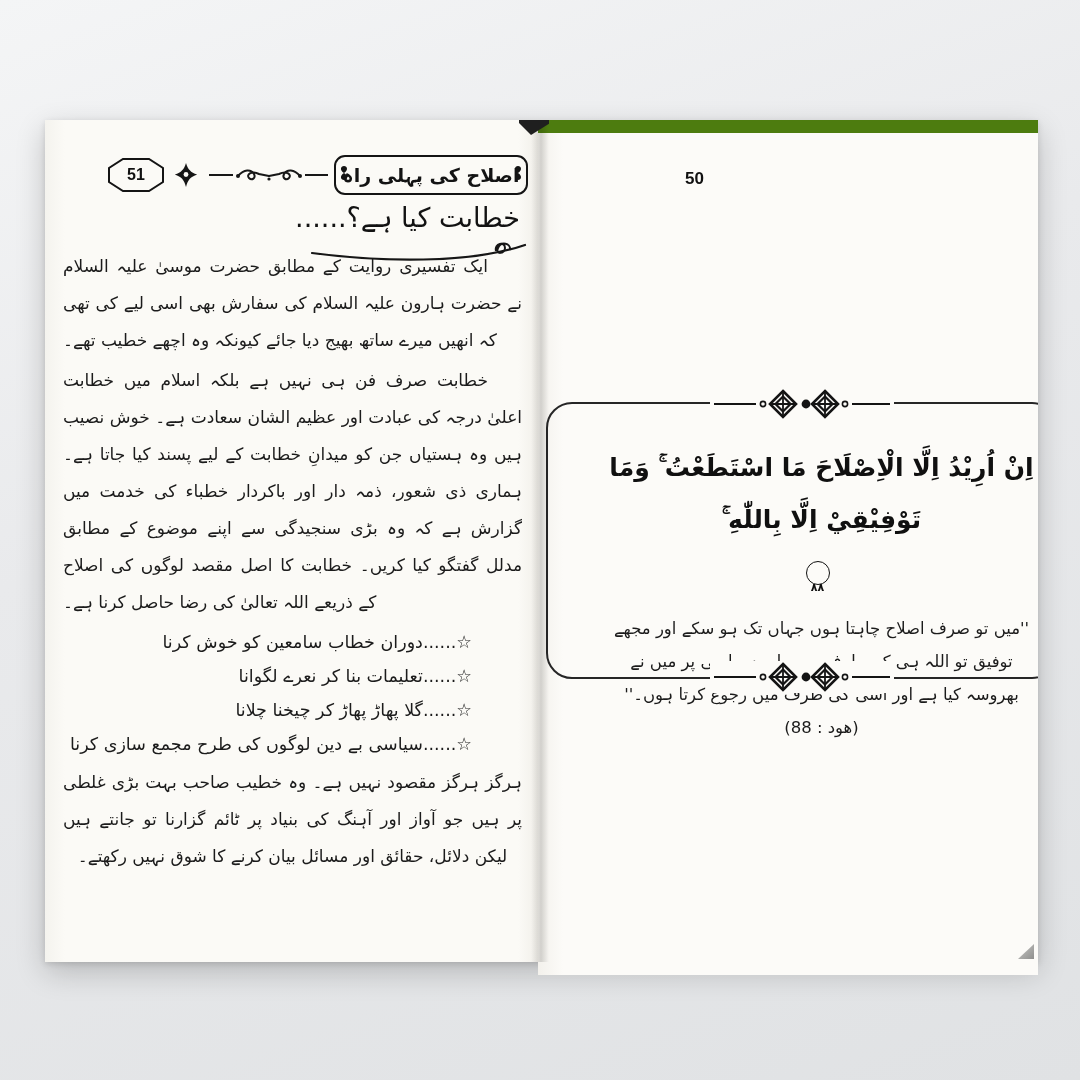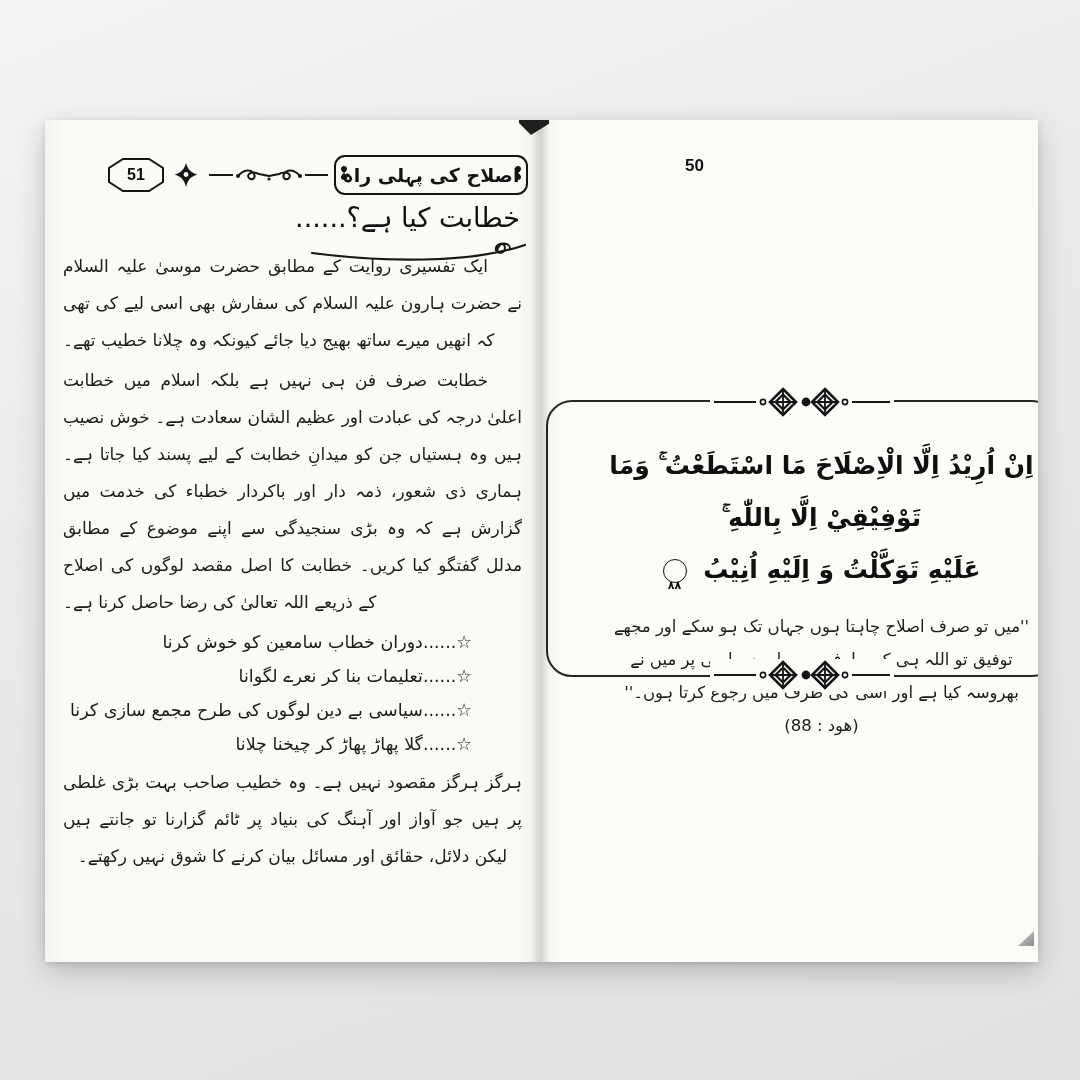--- a/index.html
+++ b/index.html
@@ -11,21 +11,21 @@
   .stage{ position:relative; width:1080px; height:1080px; }
 
   .book{
     position:absolute; left:45px; top:120px; width:993px; height:842px;
     display:flex;
     box-shadow:0 10px 28px rgba(0,0,0,.20), 0 2px 6px rgba(0,0,0,.12);
     background:#4d7c0f;
   }
   .page{ position:relative; height:842px; overflow:hidden; }
   .page-left{ width:493px; background:linear-gradient(90deg,#f4f3ee 0%,#fbfaf6 4%,#fbfaf6 96%,#f1efe9 100%); }
-  .page-right{ width:500px; background:linear-gradient(90deg,#f3f1ec 0%,#fcfbf8 5%,#fcfbf8 100%); }
+  .page-right{ width:500px; background:linear-gradient(90deg,#f3f1ec 0%,#fcfbf8 5%,#fcfbf8 100%);margin-top:13px; }
 
   .gutter-shade{
     position:absolute; left:486px; top:0; width:18px; height:842px;
     background:linear-gradient(90deg, rgba(0,0,0,0) 0%, rgba(0,0,0,.10) 45%, rgba(0,0,0,.14) 55%, rgba(0,0,0,0) 100%);
     pointer-events:none; z-index:5;
   }
   .gutter-tri{
     position:absolute; left:474px; top:0; width:30px; height:15px;
     background:#1f1f1f; clip-path:polygon(0 0,100% 0,100% 25%,40% 100%,0 20%);
     z-index:6;
@@ -80,21 +80,21 @@
     white-space:nowrap; overflow:hidden;
   }
   .star-list .pfx{ letter-spacing:1px; }
 
   
   .pnum{
     position:absolute; top:36px; left:147px;
     font-family:"Liberation Sans", sans-serif; font-size:17px; font-weight:bold; color:#111;
   }
   .versebox{
-    position:absolute; left:8px; top:280px; width:512px; height:277px;
+    position:absolute; left:8px; top:269px; width:512px; height:277px;
     border:2px solid #262626; border-radius:26px;
     direction:rtl;
     padding-left:39px;
   }
   .orn{ position:absolute; left:50%; transform:translateX(-50%); background:#fcfbf8; padding:0 4px; line-height:0; }
   .orn.top{ top:-16px; }
   .orn.bot{ bottom:-16px; }
   .verse{
     margin-top:38px; text-align:center; font-weight:bold; color:#101010;
     font-size:25px; line-height:52px; padding:0 22px;
@@ -161,27 +161,27 @@
         </div>
       </div>
 
       <h2 class="heading">خطابت کیا ہے؟......</h2>
       <svg class="heading-underline" width="218" height="26" viewBox="0 0 218 26">
         <path d="M215,5 C160,24 70,22 2,13" fill="none" stroke="#161616" stroke-width="2.2" stroke-linecap="round"></path>
         <path d="M186,11 c-2,-8 9,-10 9,-3 c0,6 -10,7 -7,0 c3,-7 13,-5 12,2" fill="none" stroke="#161616" stroke-width="2"></path>
       </svg>
 
       <div class="content">
-        <p class="ind">ایک تفسیری روایت کے مطابق حضرت موسیٰ علیہ السلام نے حضرت ہارون علیہ السلام کی سفارش بھی اسی لیے کی تھی کہ انھیں میرے ساتھ بھیج دیا جائے کیونکہ وہ چلانا خطیب تھے۔</p>
+        <p class="ind">ایک تفسیری روایت کے مطابق حضرت موسیٰ علیہ السلام نے حضرت ہارون علیہ السلام کی سفارش بھی اسی لیے کی تھی کہ انھیں میرے ساتھ بھیج دیا جائے کیونکہ وہ اچھے خطیب تھے۔</p>
         <p class="ind">خطابت صرف فن ہی نہیں ہے بلکہ اسلام میں خطابت اعلیٰ درجہ کی عبادت اور عظیم الشان سعادت ہے۔ خوش نصیب ہیں وہ ہستیاں جن کو میدانِ خطابت کے لیے پسند کیا جاتا ہے۔ ہماری ذی شعور، ذمہ دار اور باکردار خطباء کی خدمت میں گزارش ہے کہ وہ بڑی سنجیدگی سے اپنے موضوع کے مطابق مدلل گفتگو کیا کریں۔ خطابت کا اصل مقصد لوگوں کی اصلاح کے ذریعے اللہ تعالیٰ کی رضا حاصل کرنا ہے۔</p>
         <ul class="star-list">
           <li><span class="pfx">☆......</span><span>دوران خطاب سامعین کو خوش کرنا</span></li>
           <li><span class="pfx">☆......</span><span>تعلیمات بنا کر نعرے لگوانا</span></li>
+          <li><span class="pfx">☆......</span><span>گلا پھاڑ پھاڑ کر چیخنا چلانا</span></li>
           <li><span class="pfx">☆......</span><span>سیاسی بے دین لوگوں کی طرح مجمع سازی کرنا</span></li>
-          <li><span class="pfx">☆......</span><span>گلا پھاڑ پھاڑ کر چیخنا چلانا</span></li>
         </ul>
         <p class="lastcenter">ہرگز ہرگز مقصود نہیں ہے۔ وہ خطیب صاحب بہت بڑی غلطی پر ہیں جو آواز اور آہنگ کی بنیاد پر ٹائم گزارنا تو جانتے ہیں لیکن دلائل، حقائق اور مسائل بیان کرنے کا شوق نہیں رکھتے۔</p>
       </div>
     </section>
 
     <section class="page page-right">
       <div class="pnum">50</div>
 
       <div class="versebox">
         <div class="orn top">
@@ -198,21 +198,20 @@
             <use href="#knot" x="56" y="3"></use>
             <circle cx="92" cy="16" r="4.4" fill="#141414"></circle>
             <use href="#knot" x="98" y="3"></use>
             <circle cx="131" cy="16" r="2.6" fill="none" stroke="#141414" stroke-width="1.6"></circle>
             <line x1="138" y1="16" x2="176" y2="16" stroke="#141414" stroke-width="2"></line>
           </svg>
         </div>
 
         <p class="verse">
           <span>اِنْ اُرِيْدُ اِلَّا الْاِصْلَاحَ مَا اسْتَطَعْتُ ۚ وَمَا تَوْفِيْقِيْ اِلَّا بِاللّٰهِ ۚ</span><br>
-          <span>عَلَيْهِ تَوَكَّلْتُ وَ اِلَيْهِ اُنِيْبُ</span>
           <span class="ayah">
               <span>٨٨</span>
             </span>
         </p>
 
         <p class="trans" dir="rtl">
           <span>''میں تو صرف اصلاح چاہتا ہوں جہاں تک ہو سکے اور مجھے توفیق تو اللہ ہی کی طرف سے ملی ہے اسی پر میں نے بھروسہ کیا ہے اور اسی کی طرف میں رجوع کرتا ہوں۔''</span>
           <span>(ھود : 88)</span>
         </p>
 

